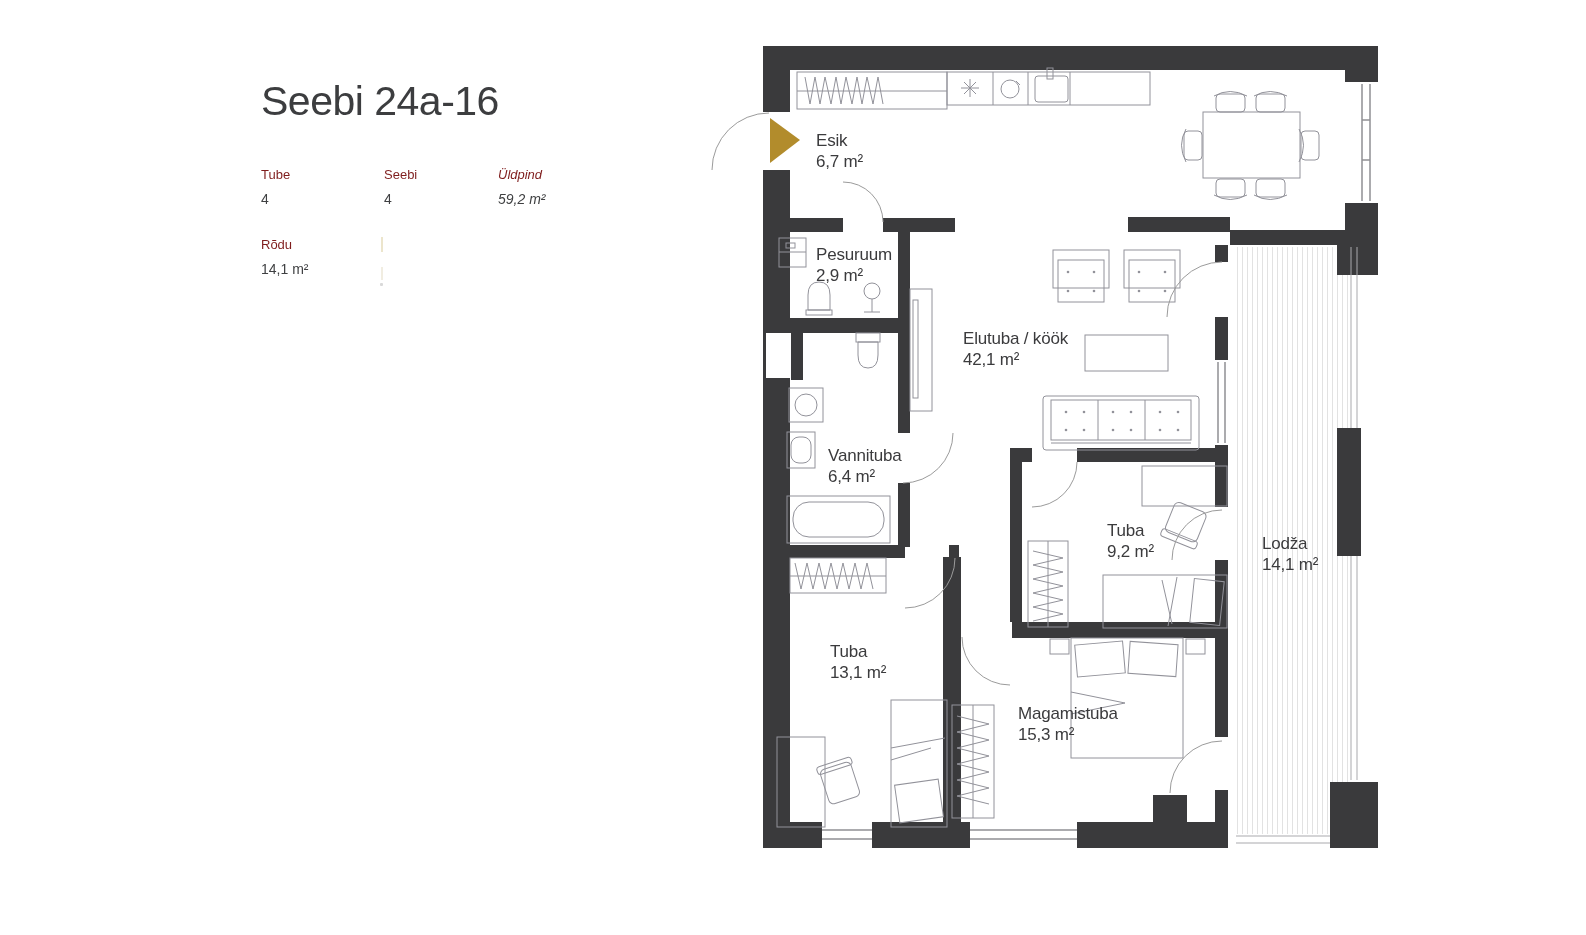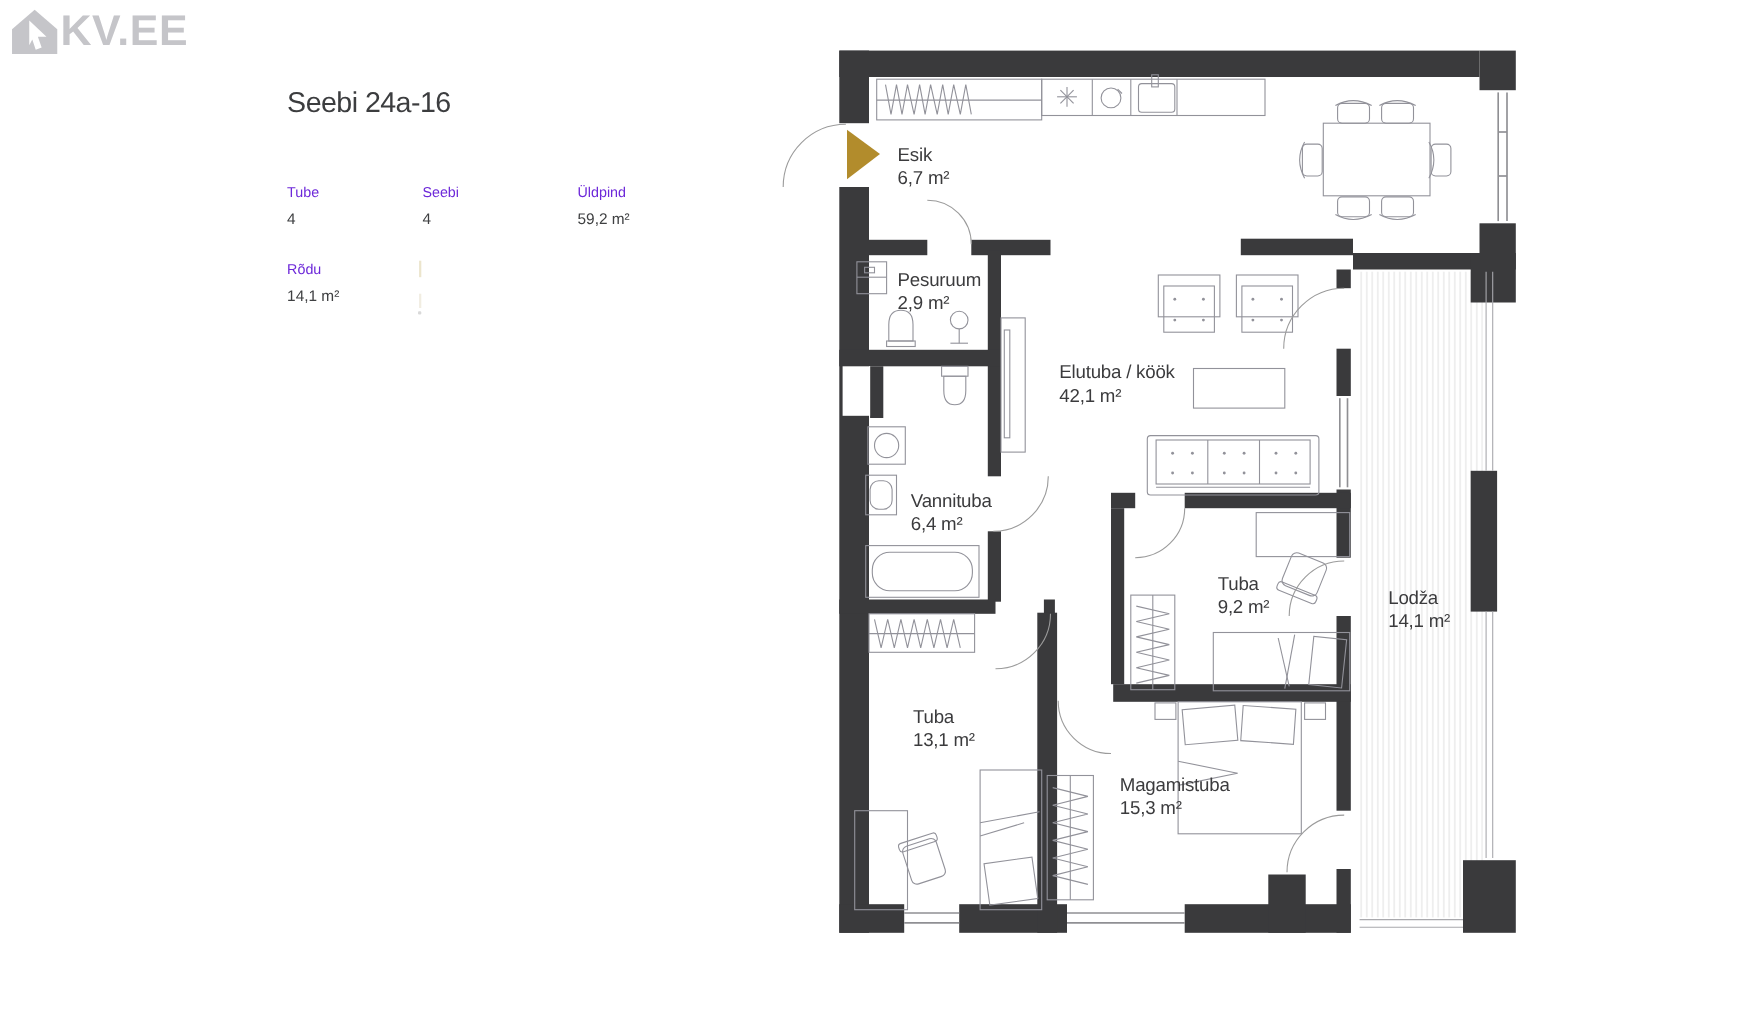--- a/index.html
+++ b/index.html
@@ -5,26 +5,26 @@
   html,body { margin:0; padding:0; background:#ffffff; }
   .page { position:relative; width:1586px; height:935px; background:#ffffff;
           font-family:"Liberation Sans", sans-serif; overflow:hidden; }
 
   
   .logo { position:absolute; left:8px; top:5px; display:flex; align-items:center; }
   .logo-icon { width:47px; height:47px; display:block; }
   .logo-text { font-size:39px; font-weight:bold; color:#c5c5c9; letter-spacing:0.5px; line-height:47px; }
 
   
-  .title { position:absolute; left:261px; top:78px; font-size:26px; color:#3c3d3f;
+  .title { position:absolute; left:261px; top:78px; font-size:41px; color:#3c3d3f;
            letter-spacing:-0.5px; font-weight:400;text-align:right; }
 
-  .f-label { position:absolute; font-size:13px; color:#6d28d9; }
+  .f-label { position:absolute; font-size:13px; color:#7f1d1d; }
   .f-value { position:absolute; font-size:14px; color:#3f4042; }
-  .c1 { left:261px; } .c2 { left:384px; } .c3 { left:525px; }
+  .c1 { left:261px; } .c2 { left:384px; } .c3 { left:498px;font-style:italic; }
   .r-lab { top:167px; } .r-val { top:191px; }
   .r2-lab { top:237px;text-align:center; } .r2-val { top:261px; }
 
   
   .art1 { position:absolute; left:381px; top:237px; width:2px; height:15px; background:#ece5cc; }
   .art2 { position:absolute; left:381px; top:267px; width:2px; height:13px; background:#f1ede1; }
   .art3 { position:absolute; left:380px; top:283px; width:3px; height:3px; background:#d9d9d9; border-radius:1px; }
 
   
   .plan { position:absolute; left:0; top:0; width:1586px; height:935px; }
@@ -34,27 +34,20 @@
   .win  { stroke:#8f8f93; stroke-width:1.5; }
   .rail { stroke:#a9a9ad; stroke-width:1; }
   .dot  { fill:#92929a; }
   .lbl  { font-family:"Liberation Sans", sans-serif; font-size:17px; fill:#3b3b3d; letter-spacing:-0.2px; }
 </style>
 </head>
 <body>
 
 <div class="page">
 
-  <div class="logo">
-    <svg class="logo-icon" viewBox="0 0 48 48">
-      <path d="M24 4 L45 22 L45 45 L3 45 L3 22 Z" fill="#c5c5c9"></path>
-      <path d="M19 37 L19 14 L35 29 L27 29 L30.5 39 L25 41 L21.8 31.5 Z" fill="#ffffff"></path>
-    </svg>
-    <span class="logo-text">KV.EE</span>
-  </div>
 
   <div class="title">Seebi 24a-16</div>
 
   <div class="f-label c1 r-lab">Tube</div>
   <div class="f-value c1 r-val">4</div>
   <div class="f-label c2 r-lab">Seebi</div>
   <div class="f-value c2 r-val">4</div>
   <div class="f-label c3 r-lab">Üldpind</div>
   <div class="f-value c3 r-val">59,2 m²</div>
   <div class="f-label c1 r2-lab">Rõdu</div>

